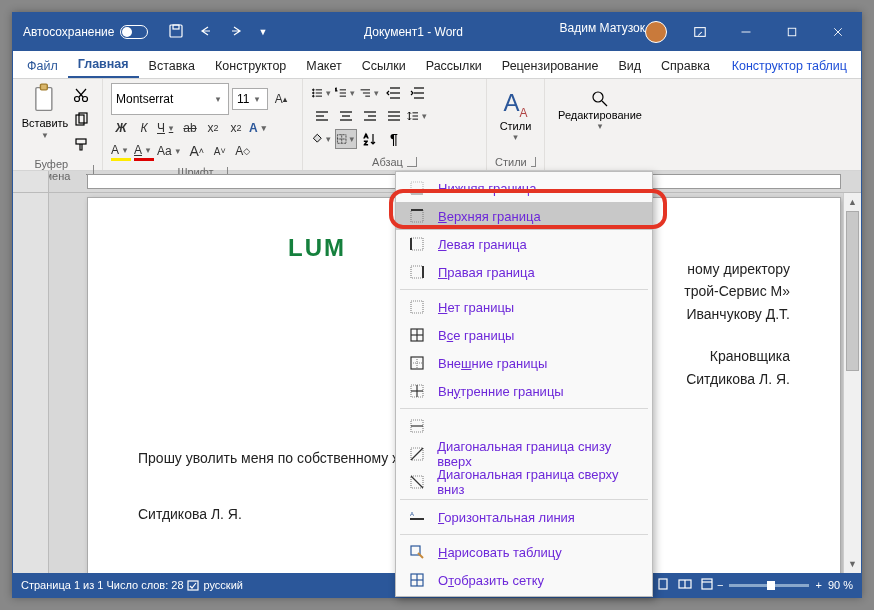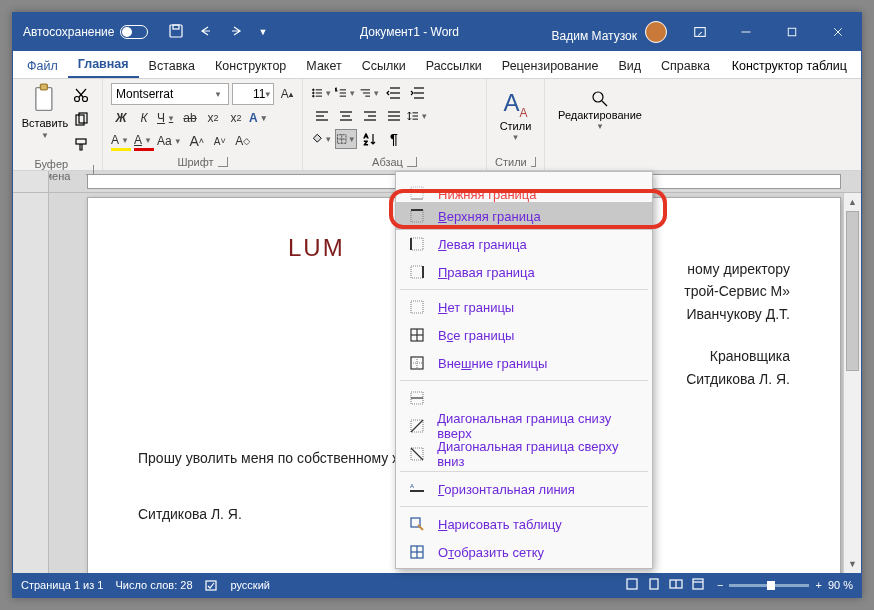--- a/index.html
+++ b/index.html
@@ -6,48 +6,48 @@
 body { background: #888; width: 874px; height: 610px; overflow: hidden; position: relative; }
 .window { position: absolute; left: 12px; top: 12px; width: 850px; height: 586px; background: #fff; border: 1px solid #2b579a; box-shadow: 0 0 8px rgba(0,0,0,0.3); }
 
 .titlebar { height: 38px; background: #2b579a; display: flex; align-items: center; color: #fff; font-size: 12px; }
 .titlebar .autosave { display: flex; align-items: center; gap: 6px; padding: 0 10px; }
 .titlebar .toggle { width: 28px; height: 14px; border: 1px solid #fff; border-radius: 8px; position: relative; }
 .titlebar .toggle::after { content: ''; position: absolute; left: 1px; top: 1px; width: 10px; height: 10px; border-radius: 50%; background: #fff; }
 .titlebar .qat { display: flex; gap: 14px; padding: 0 10px; align-items: center; }
 .titlebar .qat svg { width: 16px; height: 16px; }
 .titlebar .title { flex: 1; text-align: center; }
-.titlebar .user { display: flex; align-items: flex-end; gap: 8px; padding: 0 10px; }
+.titlebar .user { display: flex; align-items: flex-start; gap: 0; padding: 0 10px; }
 .titlebar .avatar { width: 22px; height: 22px; border-radius: 50%; background: #c97a3b; border: 1px solid #fff; }
 .titlebar .winbtns { display: flex; }
 .titlebar .winbtn { width: 46px; height: 38px; display: flex; align-items: center; justify-content: center; }
 
 .ribbon-tabs { height: 28px; display: flex; align-items: flex-end; background: #fff; border-bottom: 1px solid #d4d4d4; font-size: 12.5px; padding: 0 4px; }
 .ribbon-tabs .tab { padding: 5px 10px; cursor: pointer; color: #222; }
 .ribbon-tabs .tab.file { color: #2b579a; font-weight: 400; }
 .ribbon-tabs .tab.active { border-bottom: 2px solid #2b579a; color: #2b579a; font-weight: 600; }
-.ribbon-tabs .tab.ctx { margin-left: auto; color: #000000; }
+.ribbon-tabs .tab.ctx { margin-left: auto; color: #1d4ed8; }
 
 .ribbon { height: 92px; background: #f3f2f1; border-bottom: 1px solid #d4d4d4; display: flex; font-size: 12px; }
 .group { border-right: 1px solid #e1dfdd; padding: 4px 8px 2px; display: flex; flex-direction: column; justify-content: space-between; }
 .group-label { text-align: center; font-size: 11px; color: #666; padding-top: 2px; display: flex; justify-content: center; align-items: center; gap: 4px; }
 .group-controls { flex: 1; display: flex; align-items: flex-start; }
 .dialog-launcher { width: 10px; height: 10px; border: 1px solid #888; border-top: none; border-left: none; display: inline-block; }
 
 .clipboard { width: 90px; }
 .clipboard .ctrls { display: flex; gap: 4px; }
 .paste { display: flex; flex-direction: column; align-items: center; gap: 2px; width: 48px; }
 .paste svg { width: 28px; height: 32px; }
 .cut-copy { display: flex; flex-direction: column; gap: 6px; padding-top: 4px; }
 .cut-copy svg { width: 16px; height: 16px; }
 
 .font { width: 200px; }
 .font-row { display: flex; gap: 3px; align-items: center; margin-bottom: 3px; }
-.font-name { width: 118px; height: 22px; border: 1px solid #ababab; background: #fff; display: flex; align-items: center; padding: 0 4px; font-size: 12px; }
-.font-size { width: 36px; height: 22px; border: 1px solid #ababab; background: #fff; display: flex; align-items: center; padding: 0 20px; font-size: 12px; }
+.font-name { width: 118px; height: 32px; border: 1px solid #ababab; background: #fff; display: flex; align-items: center; padding: 0 4px; font-size: 12px; }
+.font-size { width: 36px; height: 22px; border: 1px solid #ababab; background: #fff; display: flex; align-items: center; padding: 0 4px; font-size: 12px; }
 .drop { width: 12px; text-align: center; color: #666; font-size: 9px; }
 .fbtn { min-width: 20px; height: 20px; display: flex; align-items: center; justify-content: center; font-size: 12px; color: #333; }
 .fbtn.bold { font-weight: 700; font-style: italic; }
 .fbtn.ital { font-style: italic; }
 .fbtn.under { text-decoration: underline; }
 .fbtn.strike { text-decoration: line-through; }
 .fbtn sub, .fbtn sup { font-size: 9px; }
 .grow-shrink { display: flex; gap: 2px; }
 
 .para { width: 184px; }
@@ -62,40 +62,40 @@
 .edit-g svg { width: 20px; height: 20px; margin-top: 6px; }
 
 .ruler-area { background: #d8d8d8; height: 22px; border-bottom: 1px solid #bbb; display: flex; }
 .ruler-corner { width: 36px; background: #e2e2e2; border-right: 1px solid #bbb; }
 .ruler-h { flex: 1; background: #fff; margin: 3px 20px 3px 38px; border: 1px solid #999; }
 
 .workspace { display: flex; height: 380px; background: #d8d8d8; position: relative; }
 .ruler-v { width: 36px; background: #e2e2e2; border-right: 1px solid #bbb; }
 .page-wrap { flex: 1; overflow: hidden; padding: 4px 20px 0 38px; position: relative; }
 .page { background: #fff; border: 1px solid #aaa; box-shadow: 2px 2px 6px rgba(0,0,0,0.2); min-height: 500px; padding: 36px 50px; font-size: 14px; color: #222; font-family: 'Segoe UI', sans-serif; position: relative; }
-.watermark { position: absolute; top: 36px; left: 200px; font-size: 24px; font-weight: 400; color: #7f1d1d; letter-spacing: 2px; }
+.watermark { position: absolute; top: 36px; left: 200px; font-size: 24px; font-weight: 700; color: #15803d; letter-spacing: 2px; }
 .doc-right { text-align: right; margin-top: 24px; line-height: 1.6; }
 .doc-body { margin-top: 60px; text-align: left; }
 .doc-sig { margin-top: 40px; }
 .scroll-v { position: absolute; right: 0; top: 0; bottom: 0; width: 18px; background: #f0f0f0; border-left: 1px solid #ccc; }
 .scroll-v .up, .scroll-v .dn { height: 18px; display: flex; align-items: center; justify-content: center; font-size: 9px; color: #666; }
 .scroll-v .thumb { position: absolute; top: 18px; left: 2px; right: 2px; height: 160px; background: #c8c8c8; border: 1px solid #aaa; }
 
-.statusbar { height: 24px; background: #2b579a; color: #fff; display: flex; align-items: center; font-size: 11px; padding: 0 8px; gap: 12px; }
+.statusbar { height: 24px; background: #2b579a; color: #fff; display: flex; align-items: center; font-size: 11px; padding: 0 8px; gap: 3px; }
 .statusbar .st-item { display: flex; align-items: center; gap: 4px; }
 .statusbar .spacer { flex: 1; }
 .statusbar .views { display: flex; gap: 8px; }
 .statusbar .zoom { display: flex; align-items: center; gap: 6px; }
 .statusbar .zoom-track { width: 80px; height: 3px; background: #8aa8cc; position: relative; }
 .statusbar .zoom-thumb { position: absolute; left: 38px; top: -3px; width: 8px; height: 9px; background: #fff; }
 
 
 .menu { position: absolute; left: 382px; top: 158px; width: 258px; background: #f9f9f9; border: 1px solid #bcbcbc; box-shadow: 2px 3px 8px rgba(0,0,0,0.3); font-size: 13px; padding: 2px 0; z-index: 100; }
 .menu-item { display: flex; align-items: center; height: 28px; padding: 0 12px; gap: 12px; color: #6d28d9; }
-.menu-item.disabled { color: #ef4444; align-items: flex-end; }
+.menu-item.disabled { color: #6d28d9; }
 .menu-item .mi-icon { width: 18px; height: 18px; display: flex; align-items: center; justify-content: center; }
 .menu-item .mi-icon svg { width: 16px; height: 16px; }
 .menu-item.hover { background: #c8c8c8; }
 .menu-sep { height: 1px; background: #d8d8d8; margin: 3px 4px; }
 .menu-item u { text-decoration: underline; }
 
 
 .callout { position: absolute; left: 376px; top: 176px; width: 278px; height: 40px; border: 4px solid #e43424; border-radius: 14px; z-index: 200; pointer-events: none; background: transparent; }
 
 svg { stroke: currentColor; fill: none; stroke-width: 1.2; }
@@ -512,20 +512,30 @@
     <div class="menu-item">
       <span class="mi-icon">
           <svg viewBox="0 0 16 16">
             <rect x="2" y="2" width="12" height="12" stroke="#333"></rect>
             <line x1="8" y1="2" x2="8" y2="14" stroke-dasharray="1 1" stroke="#888"></line>
             <line x1="2" y1="8" x2="14" y2="8" stroke-dasharray="1 1" stroke="#888"></line>
           </svg>
         </span>
       <span>Вне<u>ш</u>ние границы</span>
     </div>
+    <div class="menu-item">
+      <span class="mi-icon">
+          <svg viewBox="0 0 16 16">
+            <rect x="2" y="2" width="12" height="12" stroke-dasharray="1 1" stroke="#888"></rect>
+            <line x1="8" y1="2" x2="8" y2="14" stroke="#333"></line>
+            <line x1="2" y1="8" x2="14" y2="8" stroke="#333"></line>
+          </svg>
+        </span>
+      <span>Вн<u>у</u>тренние границы</span>
+    </div>
     <div class="menu-sep"></div>
     <div class="menu-item">
       <span class="mi-icon">
           <svg viewBox="0 0 16 16">
             <rect x="2" y="2" width="12" height="12" stroke-dasharray="1 1" stroke="#888"></rect>
             <line x1="2" y1="8" x2="14" y2="8" stroke="#333"></line>
           </svg>
         </span>
     </div>
     <div class="menu-item">

